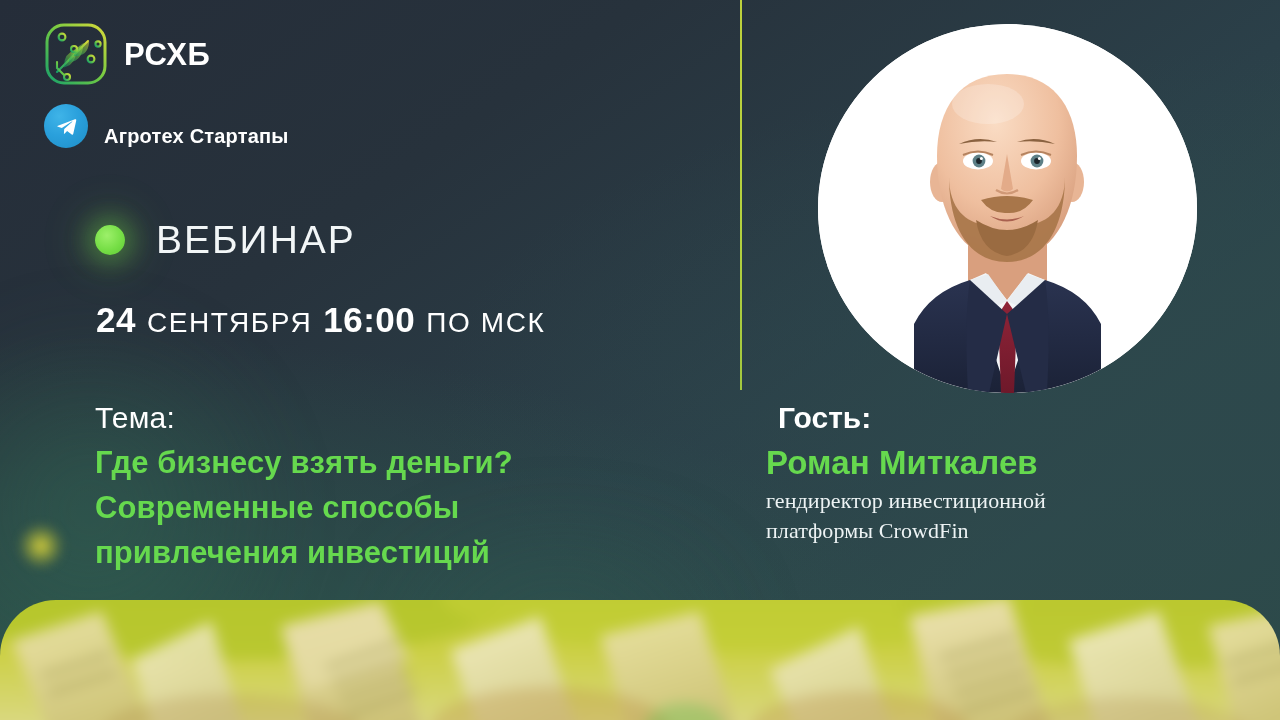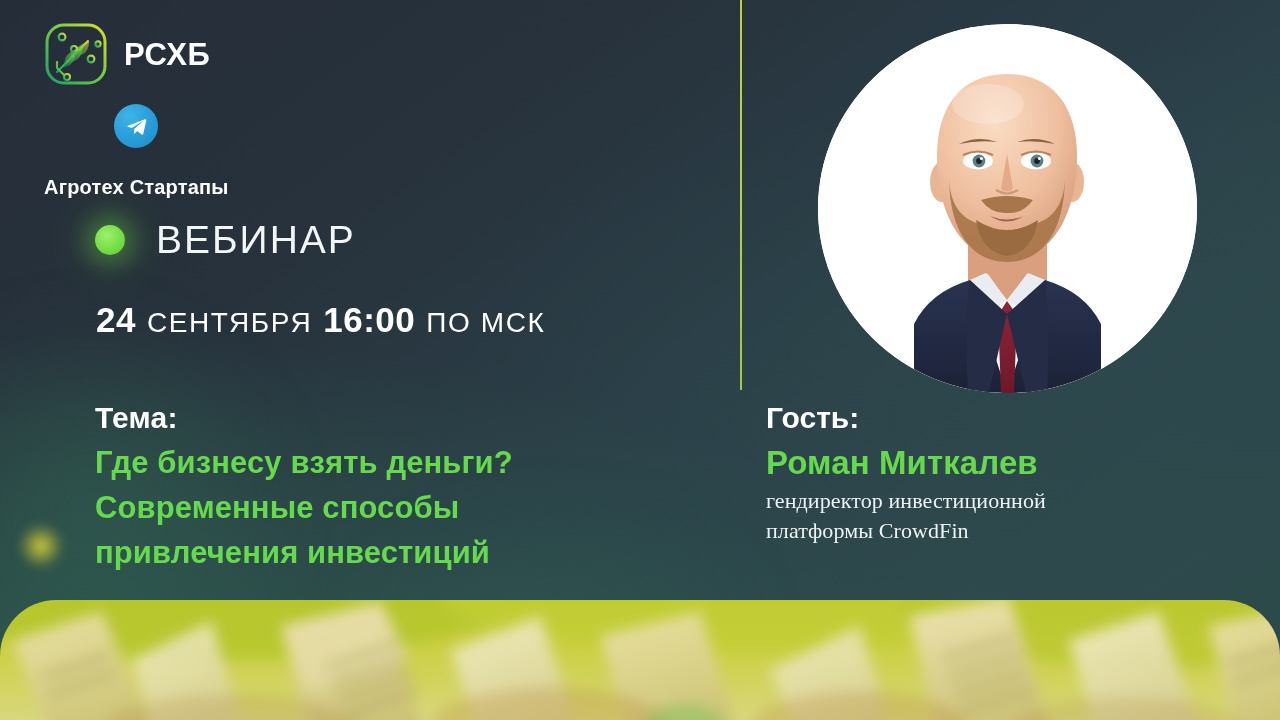--- a/index.html
+++ b/index.html
@@ -42,21 +42,21 @@
 
   
   .brand { position:absolute; left:44px; top:22px; display:flex; align-items:center; gap:16px; }
 
   .brand-mark { width:64px; height:64px; position:relative; }
   .brand-wordmark {
     color:#ffffff; font-weight:bold; font-size:31px; line-height:33px;
     letter-spacing:0.6px;
   }
 
-  .tg-row { position:absolute; left:44px; top:104px; display:flex; align-items:center; gap:28px;flex-direction:column; }
+  .tg-row { position:absolute; left:44px; top:104px; display:flex; align-items:flex-end; gap:16px; }
   .tg-icon {
     width:44px; height:44px; border-radius:50%;
     background:radial-gradient(circle at 35% 28%, #3fb4e8 0%, #2aa0dc 45%, #1e8ec7 100%);
     display:flex; align-items:center; justify-content:center;
   }
   .tg-label { color:#ffffff; font-size:20px; font-weight:bold; letter-spacing:0.2px; }
 
   
   .webinar-row { position:absolute; left:95px; top:218px; display:flex; align-items:center; gap:31px; }
   .green-dot {
@@ -73,21 +73,21 @@
     position:absolute; left:96px; top:300px;
     display:flex; align-items:baseline; color:#ffffff; white-space:nowrap;
   }
   .date-strong { font-size:35px; font-weight:bold; letter-spacing:0.5px; }
   .date-light  { font-size:28px; font-weight:400; letter-spacing:1.6px; }
   .date-row > span + span { margin-left:11px; }
 
   
   .topic { position:absolute; left:95px; top:396px; width:620px; }
   .topic-label {
-    color:#ffffff; font-size:30px; font-weight:bold; line-height:44px; letter-spacing:0.2px;
+    color:#ffffff; font-size:30px; font-weight:normal; line-height:44px; letter-spacing:0.2px;
   }
   .topic-line {
     color:#66d94e; font-size:31px; font-weight:bold; line-height:45px; letter-spacing:0.1px;
   }
 
   
   .divider {
     position:absolute; left:740px; top:0px; width:2px; height:390px;
     background:linear-gradient(180deg, #c5d93c 0%, #bcd93f 55%, #a9cf3e 100%);
     opacity:0.95;
@@ -95,21 +95,21 @@
 
   
   .photo {
     position:absolute; left:818px; top:24px; width:379px; height:369px;
     border-radius:50%; overflow:hidden; background:#ffffff;
   }
   .photo svg { display:block; width:100%; height:100%; }
 
   
   .guest { position:absolute; left:766px; top:396px; width:470px; }
-  .guest-label { color:#ffffff; font-size:30px; font-weight:bold; line-height:44px; }
+  .guest-label { color:#ffffff; font-size:30px; font-weight:bold; line-height:44px;margin-left:12px; }
   .guest-name  { color:#66d94e; font-size:33px; font-weight:bold; line-height:46px; letter-spacing:0.1px; }
   .guest-desc  { color:#edf3f4; font-size:22px; font-weight:400; line-height:30px; letter-spacing:0.1px;font-family:Liberation Serif, serif; }
 
   
   .money {
     position:absolute; left:0; top:600px; width:1280px; height:120px;
     border-top-left-radius:56px; border-top-right-radius:56px;
     overflow:hidden;
   }
   .money-img { position:absolute; inset:-18px; filter:blur(7px); }

